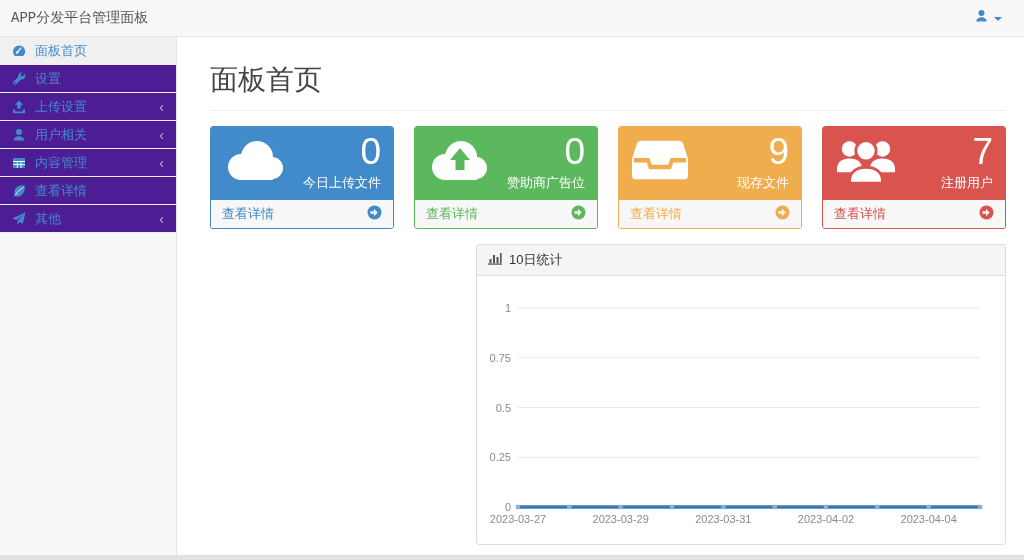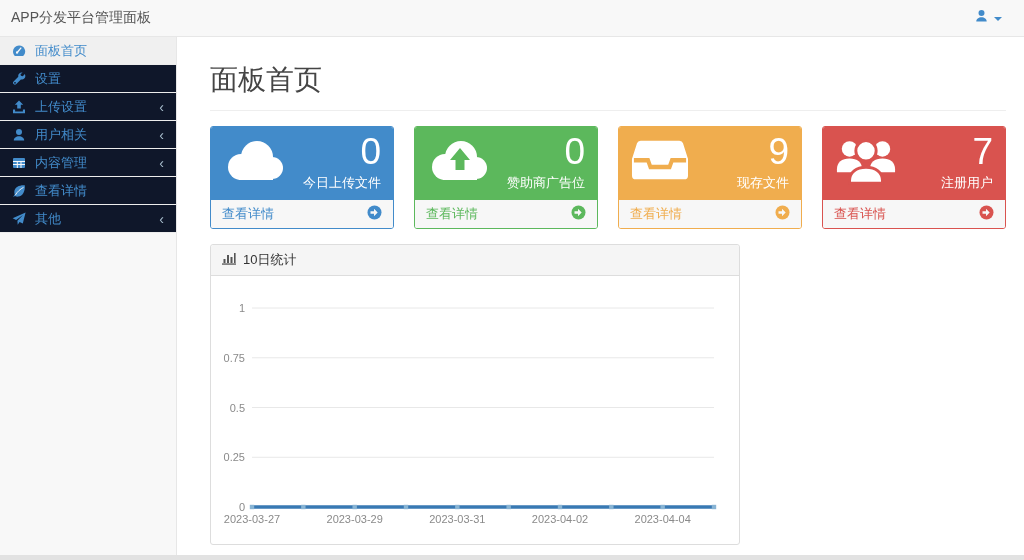--- a/index.html
+++ b/index.html
@@ -9,36 +9,37 @@
     background:#e2e2e2;
     overflow:hidden;
   }
   .app { width:1024px; height:555px; background:#fff; }
 
   
   .navbar {
     height:37px; background:#f8f8f8; border-bottom:1px solid #e7e7e7;
     display:flex; align-items:center; justify-content:space-between;
     padding:0 22px 0 11px;
+    font-family:Liberation Mono, monospace;
   }
   .brand { font-size:14px; color:#555; }
   .user-menu { display:flex; align-items:center; gap:5px; cursor:pointer; }
   .caret {
     width:0; height:0; border-left:4px solid transparent;
     border-right:4px solid transparent; border-top:4px solid #428bca;
     margin-top:2px;
   }
 
   
   .layout { display:flex; height:518px;gap:13px; }
   .sidebar { width:177px; background:#f8f8f8; border-right:1px solid #e7e7e7; }
   .nav-item {
     height:28px; display:flex; align-items:center;
     padding:0 12px 0 12px; border-bottom:1px solid #ededed;
-    color:#428bca; font-size:13px; cursor:pointer; background:#0f172a;
+    color:#428bca; font-size:13px; cursor:pointer; background:#4c1d95;
   }
   .nav-item.active { background:#f0f0f0; }
   .nav-item .icn { width:15px; height:14px; margin-right:8px; display:flex; align-items:center; }
   .nav-item .chev { margin-left:auto; color:#a9bfce; font-size:14px; line-height:10px; }
 
   .main { flex:1; background:#fff; padding:0 18px 0 20px; }
 
   .page-header {
     font-size:28px; font-weight:normal; color:#454545;
     margin-top:24px; padding-bottom:11px; border-bottom:1px solid #eee;
@@ -55,21 +56,21 @@
   .card-value { font-size:37px; line-height:40px; }
   .card-label { font-size:13px; margin-top:2px; }
   .card-footer {
     background:#f7f7f7; color:var(--c); font-size:13px;
     display:flex; padding:5px 11px;
     border-top:1px solid var(--c); cursor:pointer;
   }
   .card-footer .go { margin-left:auto; display:flex; }
 
   
-  .row2 { display:flex; gap:22px; margin-top:15px; align-items:flex-end; }
+  .row2 { display:flex; gap:22px; margin-top:15px; align-items:flex-end;flex-direction:column; }
   .panel { border:1px solid #ddd; border-radius:3px; background:#fff; }
   .panel-heading {
     background:#f5f5f5; border-bottom:1px solid #ddd; border-radius:3px 3px 0 0;
     padding:6px 11px; font-size:13px; color:#333;
     display:flex; align-items:center; gap:7px;
   }
   .chart-panel { width:530px; }
   .chart-body { height:268px; }
   .notice-panel { flex:1; }
   .notice-body { padding:12px 11px 14px; font-size:13px; color:#333; }

